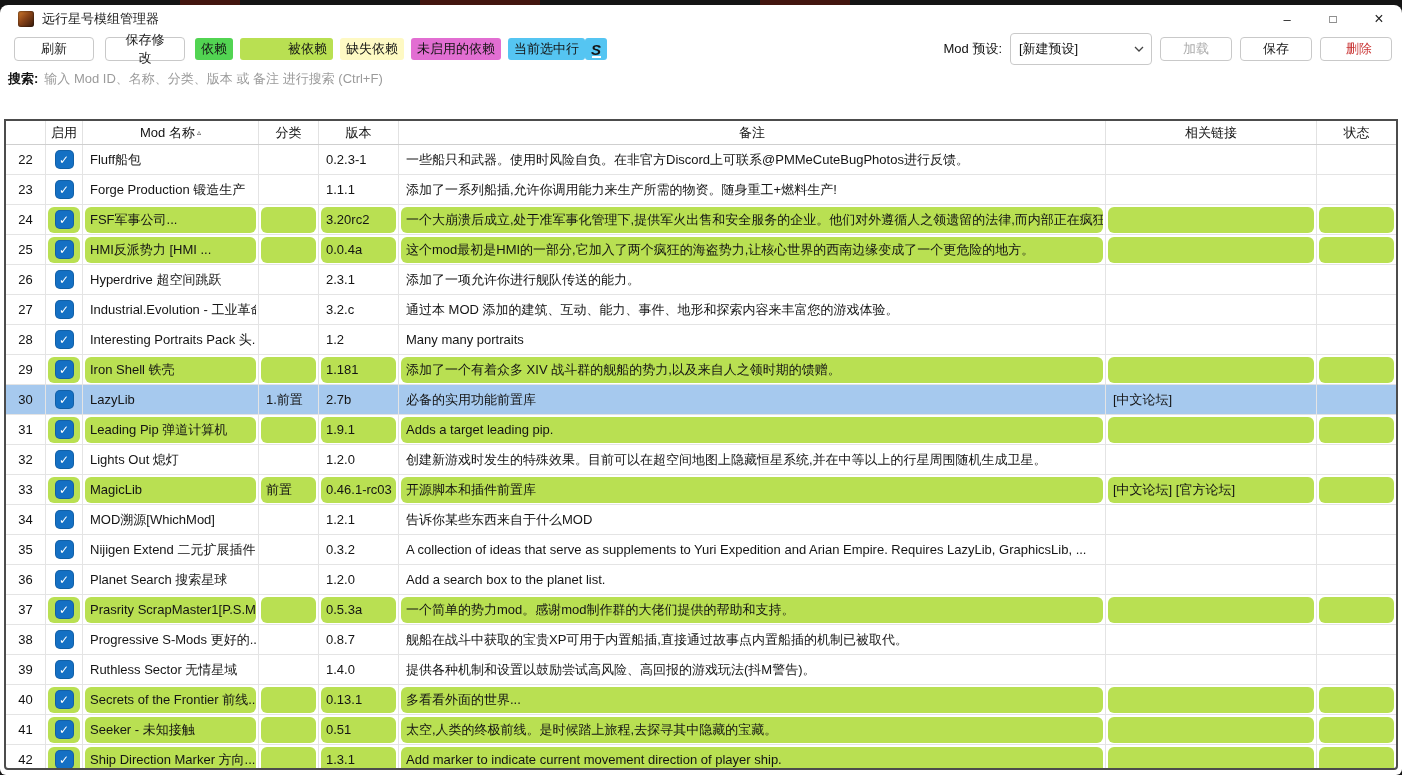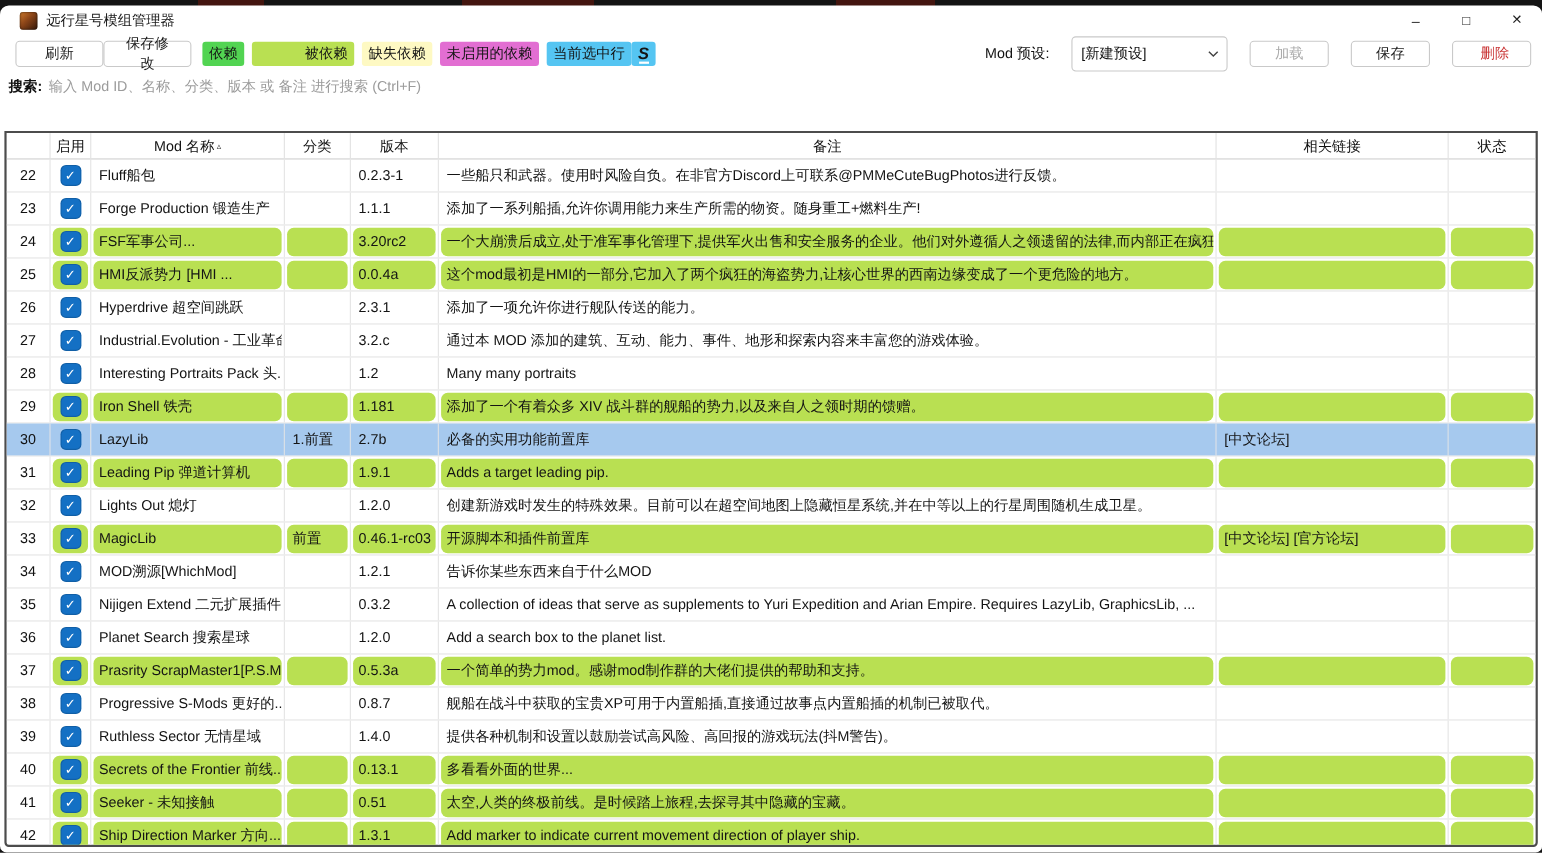--- a/index.html
+++ b/index.html
@@ -22,30 +22,30 @@
   .win-btn.max { font-size:12px; }
   .win-btn.close { font-size:16px; }
 
   
   .mod-dir { padding:8px 0 2px 14px; font-size:13px; color:#111; }
 
   
   .toolbar { height:32px; display:flex; align-items:center; padding-left:14px; }
   .btn { height:24px; padding:0 14px; background:#fff; border:1px solid #c9c9c9; border-radius:4px;
          font-size:13px; color:#1a1a1a; display:flex; align-items:center; justify-content:center; }
-  .btn-refresh { width:80px; margin-right:0; }
+  .btn-refresh { width:80px; margin-right:11px; }
   .btn-savechg { width:80px; margin-right:10px; }
   .legend { display:flex; align-items:center; gap:7px; }
   .chip { height:22px; padding:0 6px; border-radius:3px; font-size:13px; color:#141414;
           display:flex; align-items:center; }
   .fossic { width:22px; height:22px; border-radius:3px; background:#55c5f2; position:relative;
             display:flex; align-items:center; justify-content:center;
             font-weight:900; font-style:italic; font-size:15px; color:#151515; }
   .fossic::after { content:""; position:absolute; bottom:2px; left:7px; width:9px; height:2px; background:#fff; }
-  .preset-group { margin-left:auto; display:flex; align-items:center; margin-right:10px;gap:12px; }
+  .preset-group { margin-left:auto; display:flex; align-items:center; margin-right:10px; }
   .preset-label { font-size:13px; color:#111; margin-right:8px; }
   .select { width:142px; height:32px; border:1px solid #c9c9c9; border-radius:4px; background:#fff;
             display:flex; align-items:center; padding:0 6px 0 8px; font-size:13px; color:#111; }
   .select .chev { margin-left:auto; display:flex; }
   .preset-btn { width:72px; margin-left:8px; }
   .btn-load { color:#ababab; }
   .btn-del  { color:#c93434;padding-left:20px; }
 
   
   .searchbar { height:27px; display:flex; align-items:center; padding-left:8px; }

